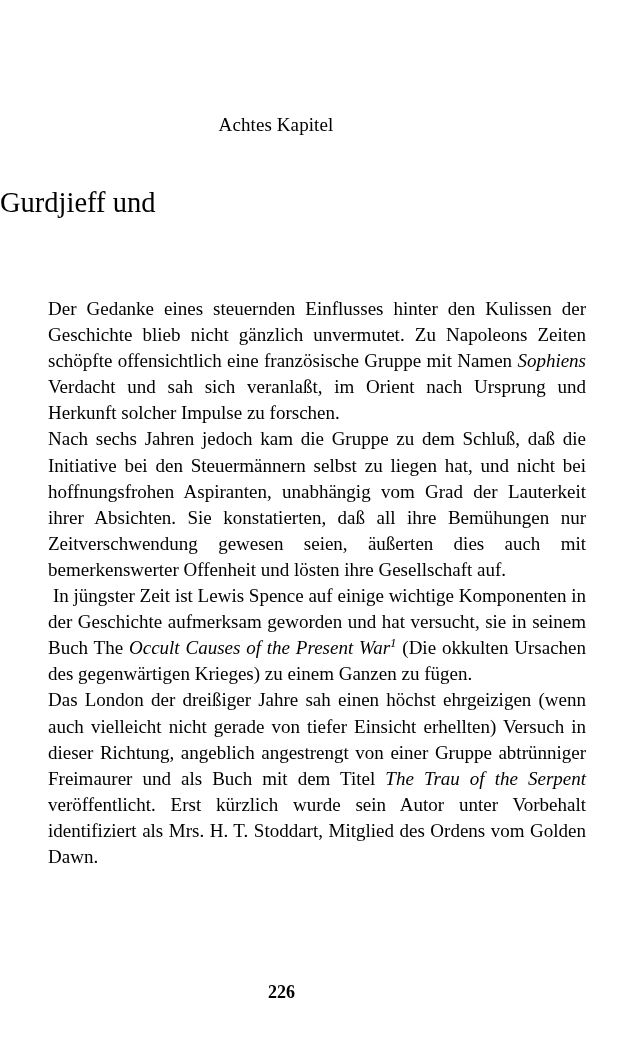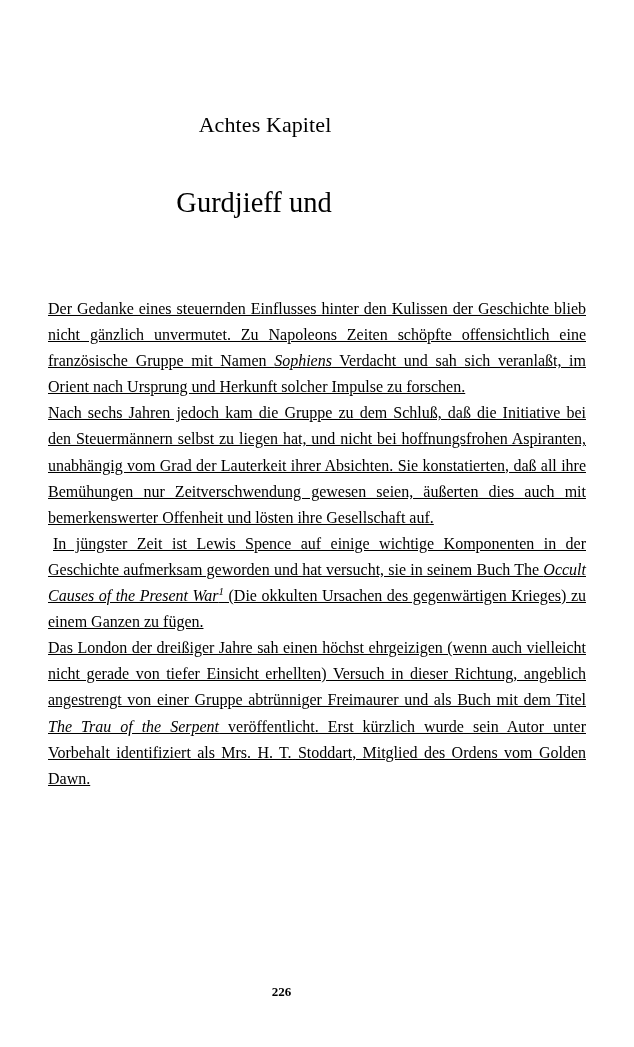--- a/index.html
+++ b/index.html
@@ -18,50 +18,49 @@
   }
   .page {
     width: 634px;
     height: 1047px;
     position: relative;
     box-sizing: border-box;
   }
   .chapter-label {
     position: absolute;
     top: 112px;
-    left: 4px;
+    left: 15px;
     width: 522px;
     text-align: center;
-    font-size: 22px;
+    font-size: 19px;
     line-height: 26px;
     letter-spacing: 0.1px;
   }
   .book-title {
     position: absolute;
     top: 183px;
     left: 0;
     width: 508px;
-    text-align: center;
+    text-align: left;
     font-size: 28.5px;
     line-height: 39px;
   }
   .title-line {
     display: block;
     white-space: nowrap;
   }
   .body-text {
     position: absolute;
     top: 296px;
     left: 48px;
     width: 538px;
-    font-size: 16px;
+    font-size: 19px;
     line-height: 26.1px;
     text-align: justify;
     text-justify: inter-word;
-    text-decoration: underline;
   }
   .para {
     margin: 0;
     padding: 0;
     text-align: justify;
     text-justify: inter-word;
   }
   .para.indent-sm {
     text-indent: 5px;
   }
@@ -76,21 +75,21 @@
     font-size: 0.68em;
     vertical-align: super;
     line-height: 0;
   }
   .page-number {
     position: absolute;
     top: 980px;
     left: 0;
     width: 563px;
     text-align: center;
-    font-size: 13px;
+    font-size: 18px;
     font-weight: bold;
     line-height: 24px;
   }
 </style>
 </head>
 <body>
 
 <div class="page">
 
   <div class="chapter-label">Achtes Kapitel</div>

